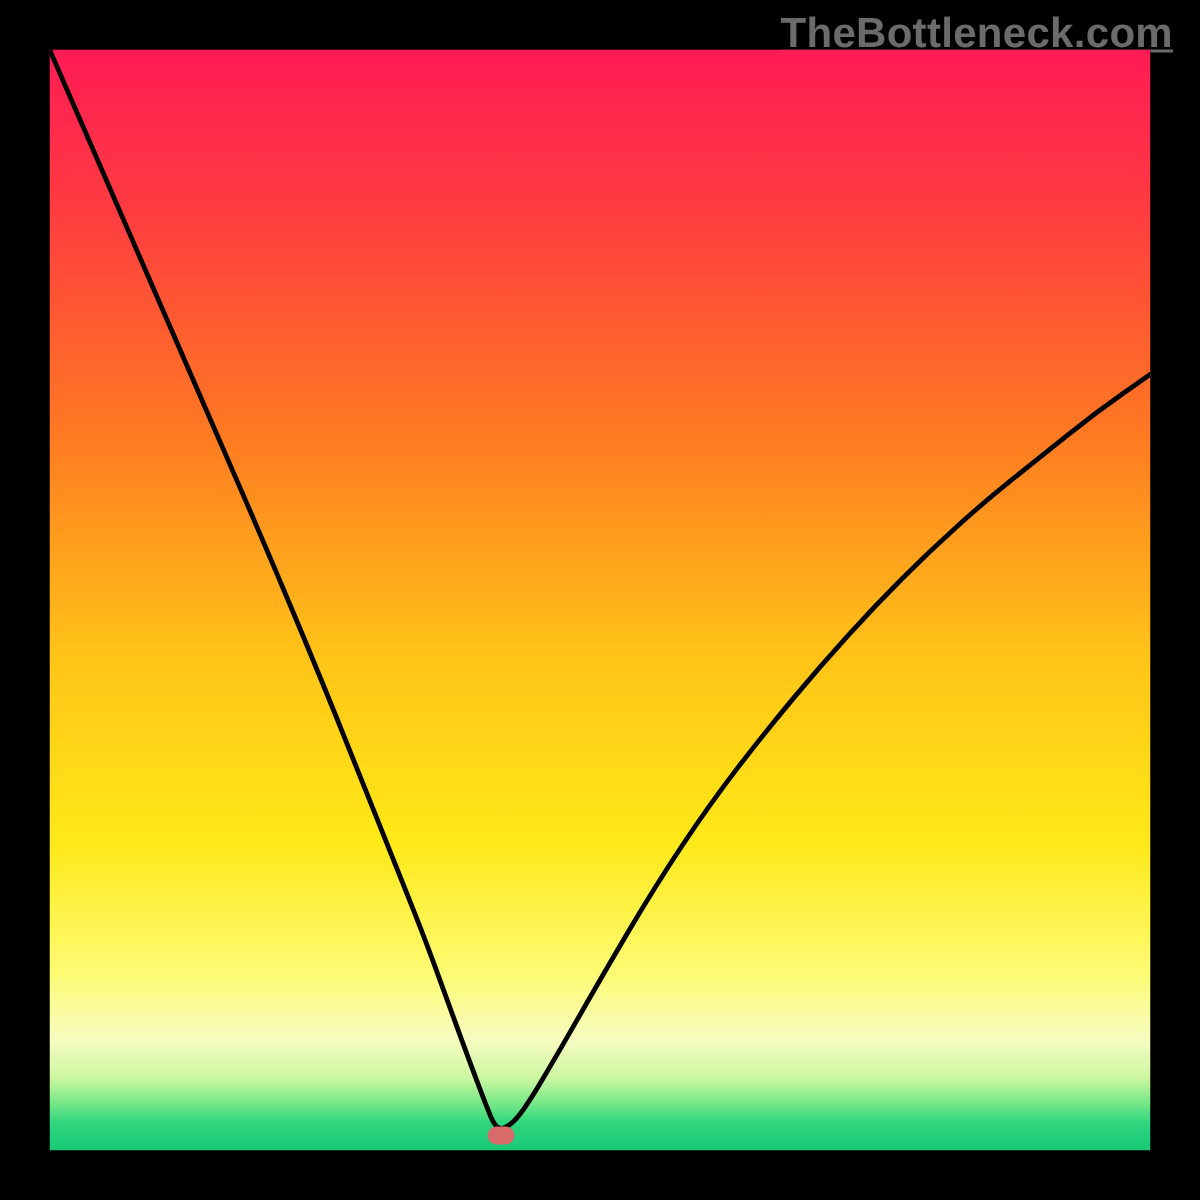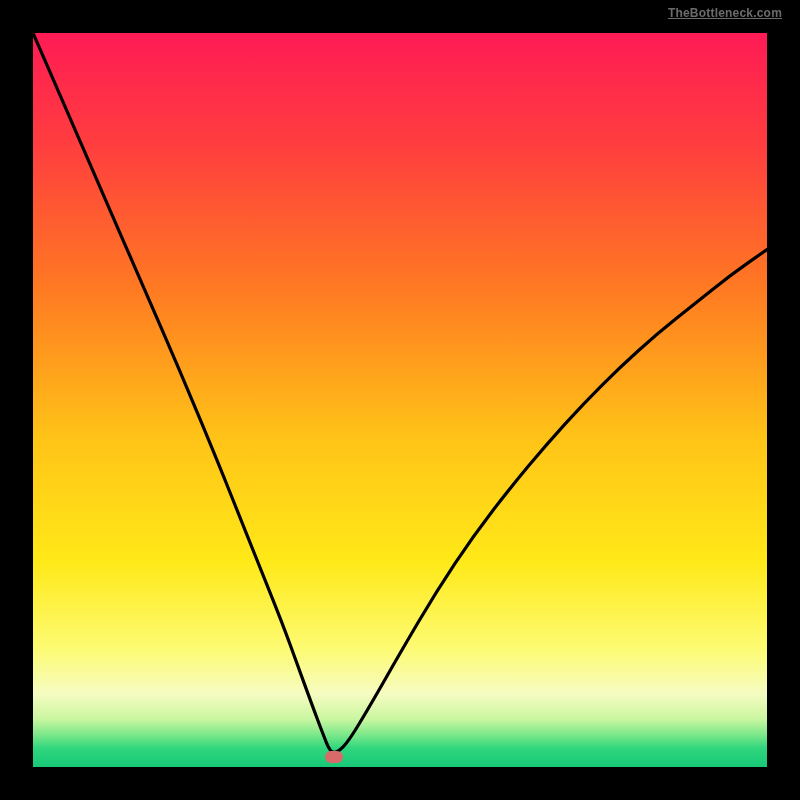--- a/index.html
+++ b/index.html
@@ -15,21 +15,21 @@
     position: relative;
     width: 800px;
     height: 800px;
     background: #000000;
   }
   .watermark {
     position: absolute;
     top: 6px;
     right: 18px;
     color: #6b6b6b;
-    font-size: 12px;
+    font-size: 28px;
     font-weight: 600;
     letter-spacing: 0.2px;
     user-select: none;
     text-decoration: underline;
   }
   .plot-wrap {
     position: absolute;
     left: 33px;
     top: 33px;
     width: 734px;

